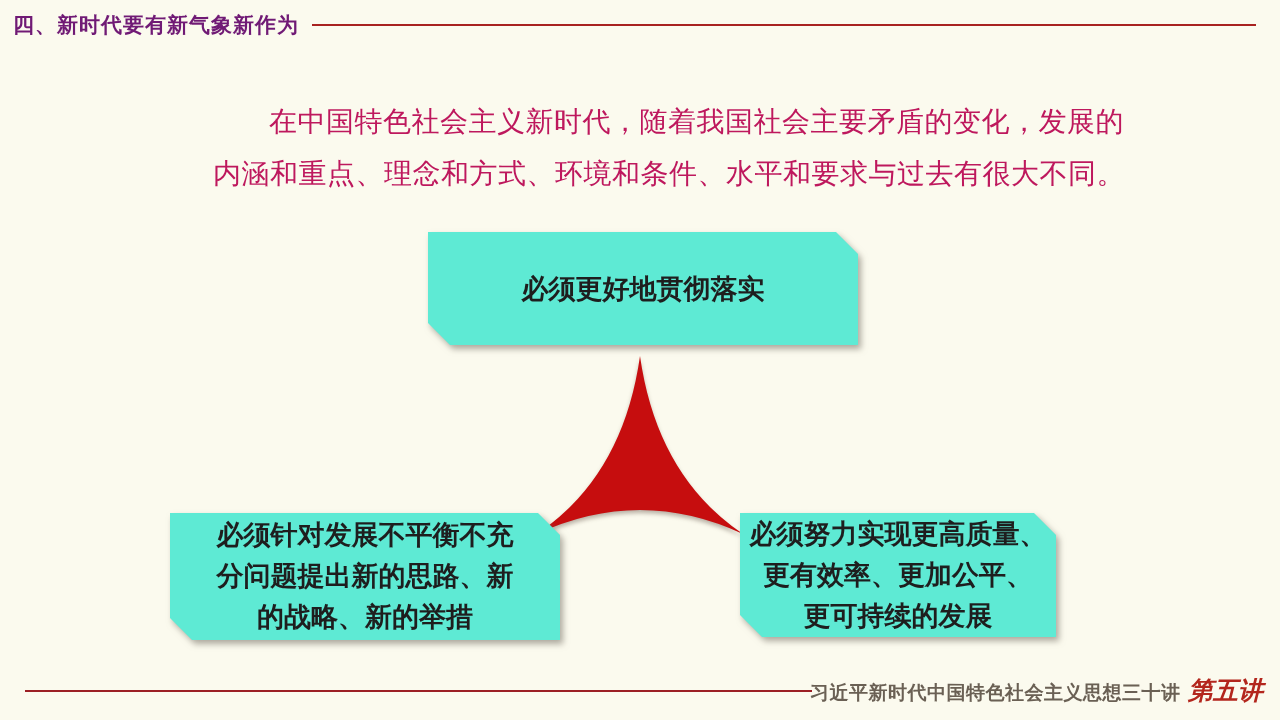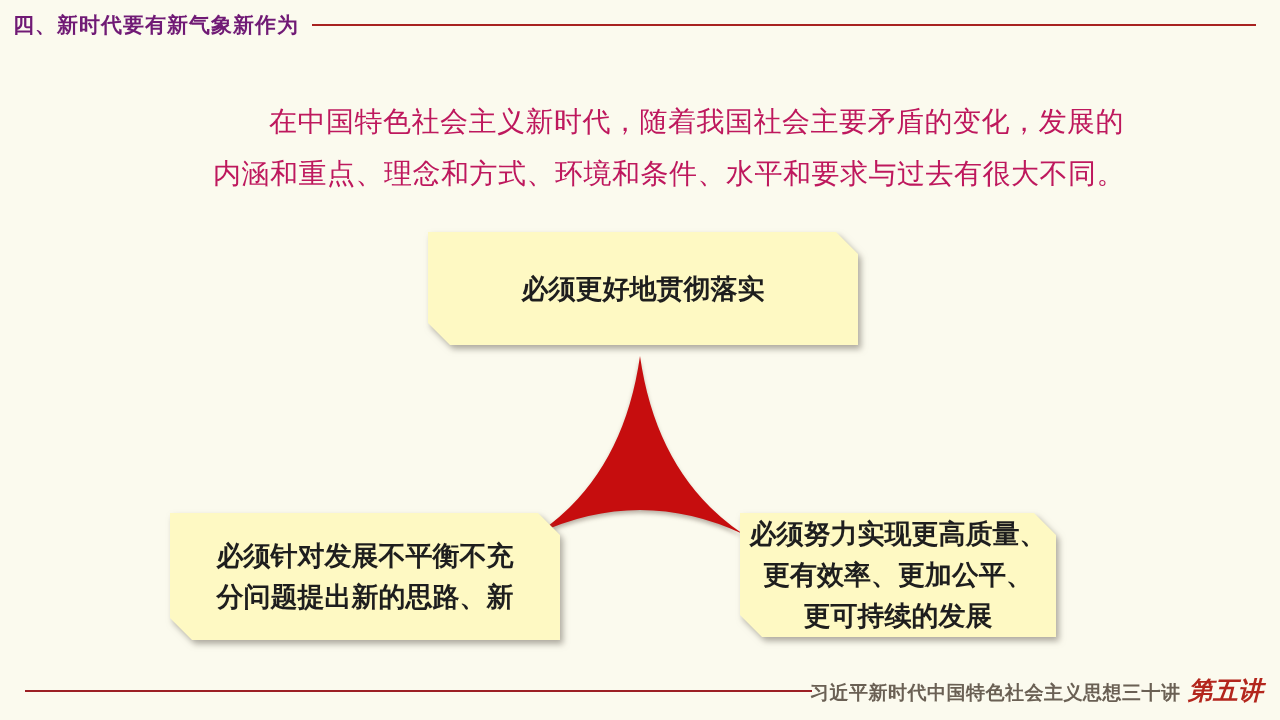--- a/index.html
+++ b/index.html
@@ -52,21 +52,21 @@
   .intro-line { white-space: nowrap; }
   .intro-line.first { text-indent: 56px; }
   
   .card {
     position: absolute;
     filter: drop-shadow(3px 4px 3px rgba(110, 104, 92, 0.55));
   }
   .card-inner {
     width: 100%;
     height: 100%;
-    background: #fef9c3;
+    background: #5eead4;
     clip-path: polygon(0 0, calc(100% - 22px) 0, 100% 22px, 100% 100%, 22px 100%, 0 calc(100% - 22px));
     display: flex;
     flex-direction: column;
     justify-content: center;
     align-items: center;
   }
   .card-line {
     font-weight: bold;
     font-size: 27px;
     line-height: 41px;
@@ -138,20 +138,21 @@
   </div>
 
   <svg class="tricorn" viewBox="0 0 212 184">
     <path d="M 106,2 Q 89,122 3,180 Q 106,132 209,180 Q 123,122 106,2 Z" fill="#c60d0e"></path>
   </svg>
 
   <div class="card card-left">
     <div class="card-inner">
       <div class="card-line">必须针对发展不平衡不充</div>
       <div class="card-line">分问题提出新的思路、新</div>
+      <div class="card-line">的战略、新的举措</div>
     </div>
   </div>
 
   <div class="card card-right">
     <div class="card-inner">
       <div class="card-line">必须努力实现更高质量、</div>
       <div class="card-line">更有效率、更加公平、</div>
       <div class="card-line">更可持续的发展</div>
     </div>
   </div>

